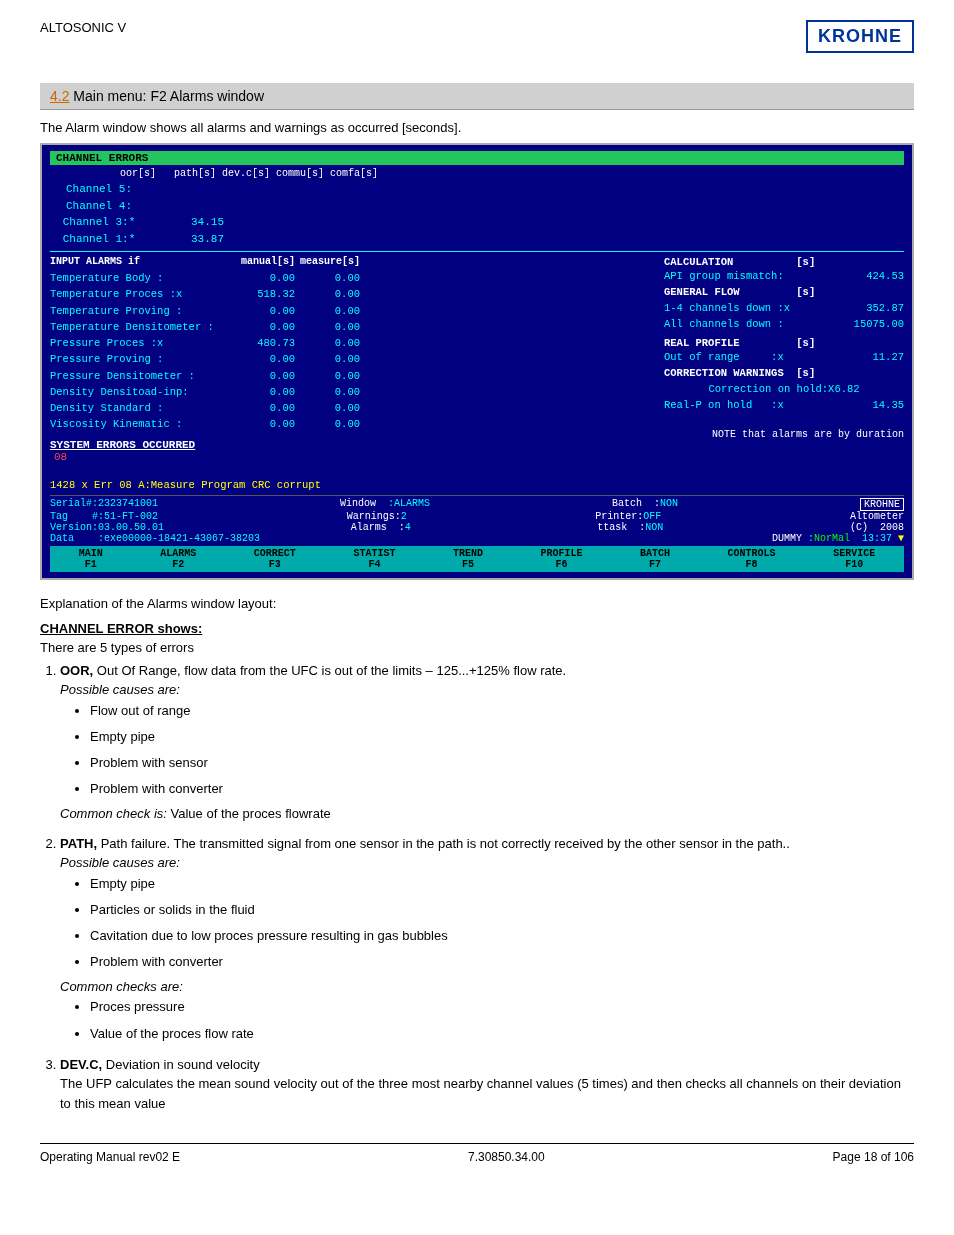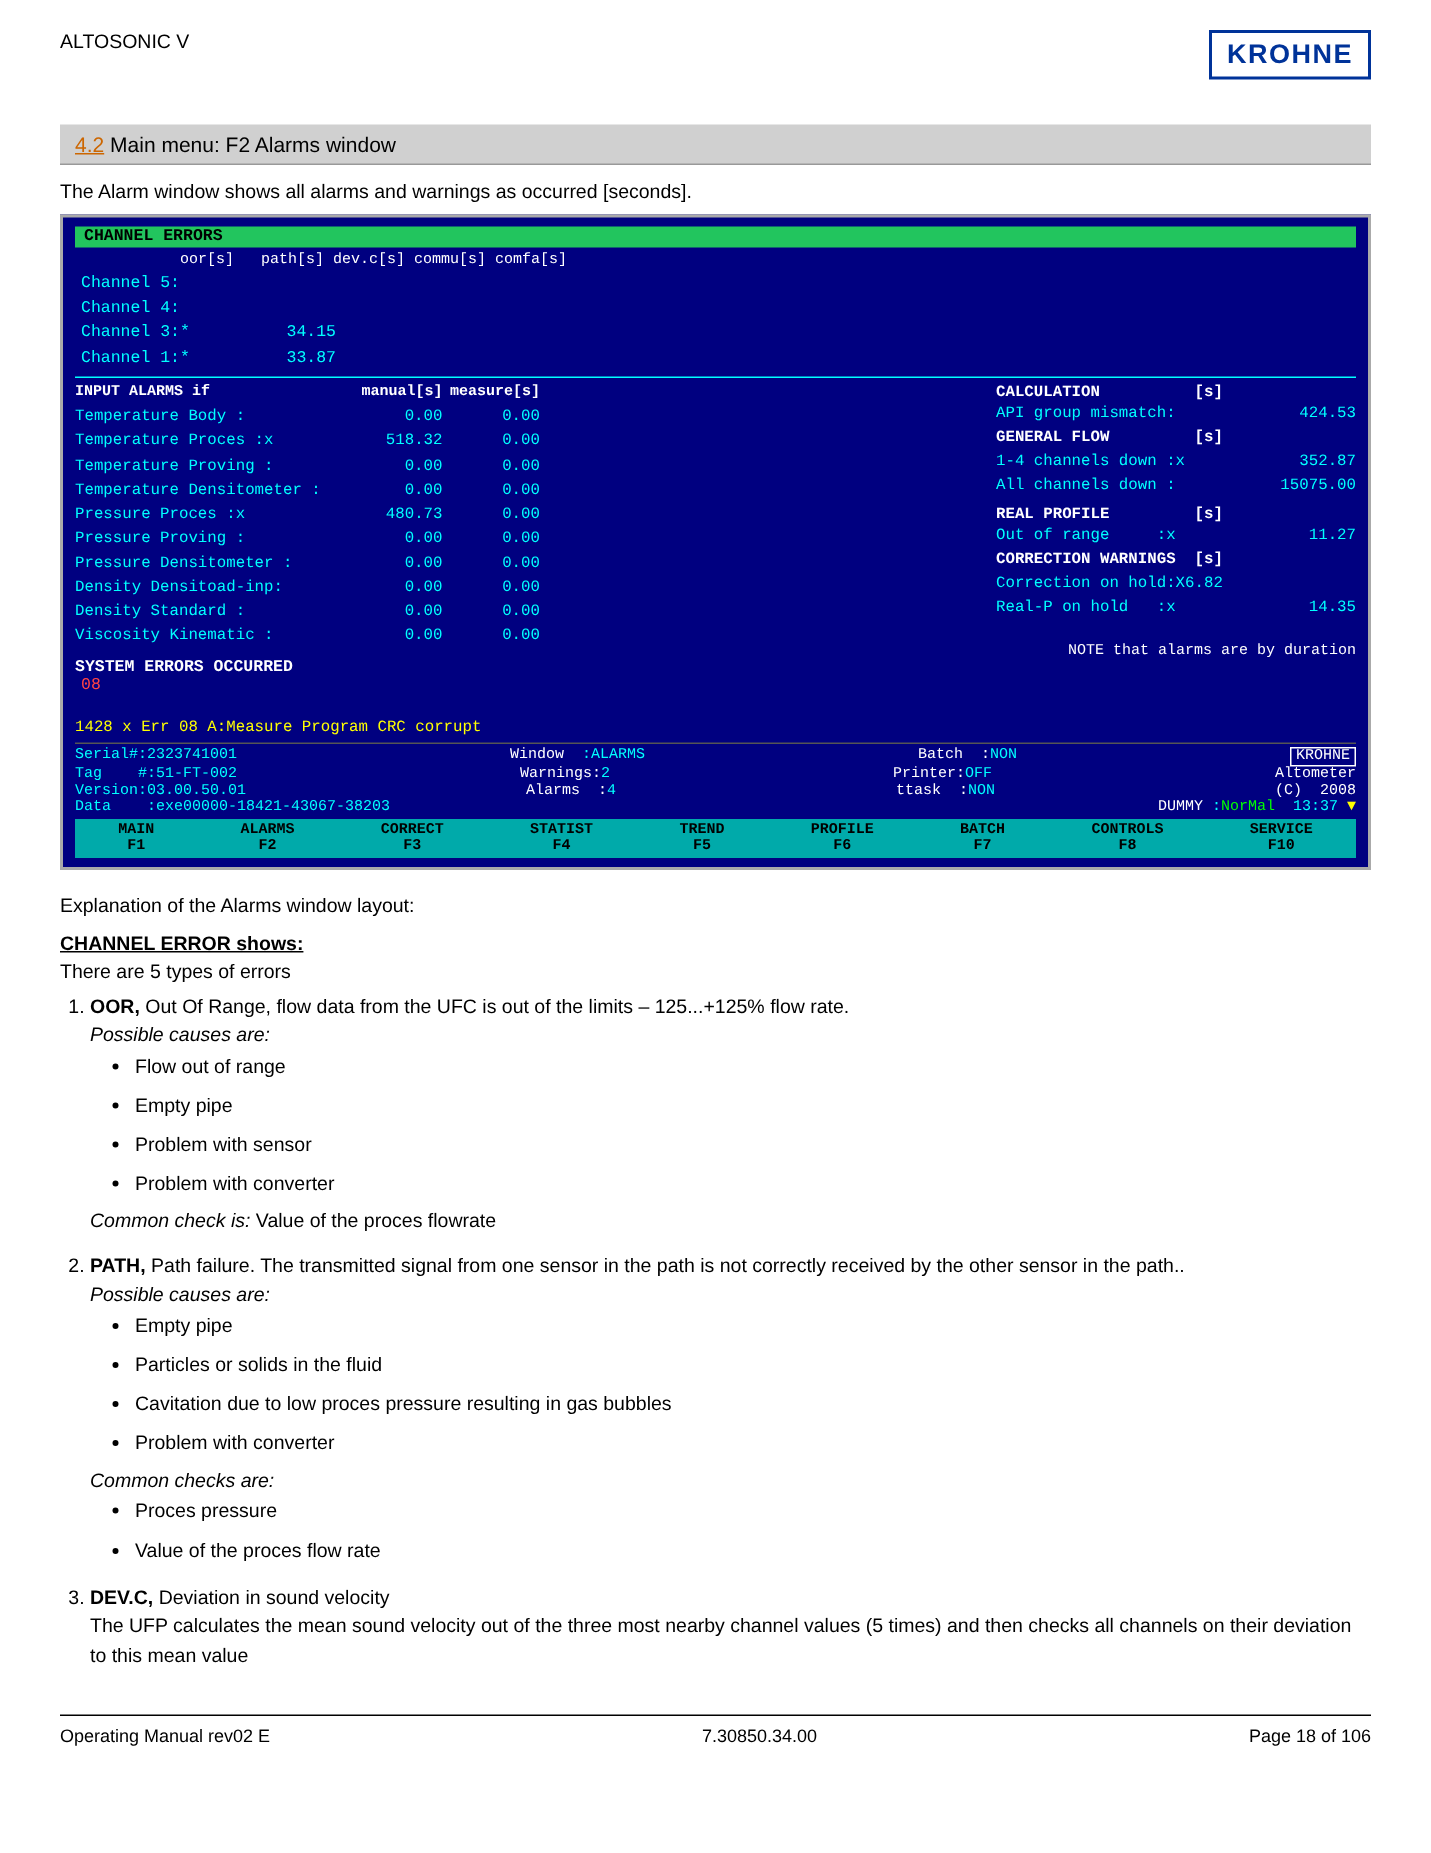--- a/index.html
+++ b/index.html
@@ -68,20 +68,21 @@
       display: flex;
       align-items: baseline;
       white-space: nowrap;
       line-height: 1.5;
     }
 
     .term-ch-label {
       color: #00ffff;
       width: 90px;
       font-size: 11px;
+      text-align: center;
     }
 
     .term-val {
       color: #00ffff;
       width: 60px;
       text-align: right;
       font-size: 11px;
     }
 
     
@@ -238,21 +239,21 @@
           <span style="width:65px; text-align:right; color:#00ffff;">0.00</span>
         </div>
         <div style="display:flex; font-family:'Courier New',monospace; font-size:10.5px; line-height:1.55;">
           <span style="width:185px; color:#00ffff;">Viscosity   Kinematic  :</span>
           <span style="width:60px; text-align:right; color:#00ffff;">0.00</span>
           <span style="width:65px; text-align:right; color:#00ffff;">0.00</span>
         </div>
       </div>
 
       <div style="margin-top:6px;">
-        <div style="font-family:'Courier New',monospace; font-size:11px; color:#fff; font-weight:bold;">SYSTEM ERRORS OCCURRED</div>
+        <div style="font-family:'Courier New',monospace; font-size:11px; color:#fff; text-decoration:underline; font-weight:bold;">SYSTEM ERRORS OCCURRED</div>
         <div style="font-family:'Courier New',monospace; font-size:11px; color:#ff4444; margin-left:4px;">08</div>
       </div>
 
       <div style="margin-top:16px; font-family:'Courier New',monospace; font-size:10.5px; color:#ffff00;">1428 x Err 08 A:Measure Program CRC corrupt</div>
     </div>
 
     <div style="width:240px; font-family:'Courier New',monospace; font-size:10.5px;">
 
       <div style="color:#fff; font-weight:bold; margin-bottom:2px;">CALCULATION&nbsp;&nbsp;&nbsp;&nbsp;&nbsp;&nbsp;&nbsp;&nbsp;&nbsp;&nbsp;[s]</div>
       <div style="display:flex; justify-content:space-between; color:#00ffff; margin-bottom:4px;">
@@ -270,21 +271,21 @@
         <span>15075.00</span>
       </div>
 
       <div style="color:#fff; font-weight:bold; margin-bottom:2px;">REAL PROFILE&nbsp;&nbsp;&nbsp;&nbsp;&nbsp;&nbsp;&nbsp;&nbsp;&nbsp;[s]</div>
       <div style="display:flex; justify-content:space-between; color:#00ffff; margin-bottom:4px;">
         <span>Out of range&nbsp;&nbsp;&nbsp;&nbsp;&nbsp;:x</span>
         <span>11.27</span>
       </div>
 
       <div style="color:#fff; font-weight:bold; margin-bottom:2px;">CORRECTION WARNINGS&nbsp;&nbsp;[s]</div>
-      <div style="display:flex; justify-content:flex-start; color:#00ffff; line-height:1.55;">
+      <div style="display:flex; justify-content:center; color:#00ffff; line-height:1.55;">
         <span>Correction on hold:X</span>
         <span>6.82</span>
       </div>
       <div style="display:flex; justify-content:space-between; color:#00ffff; line-height:1.55;">
         <span>Real-P on hold&nbsp;&nbsp;&nbsp;:x</span>
         <span>14.35</span>
       </div>
 
       <div style="color:#fff; font-size:10px; margin-top:16px; text-align:right;">NOTE that alarms are by duration</div>
     </div>

